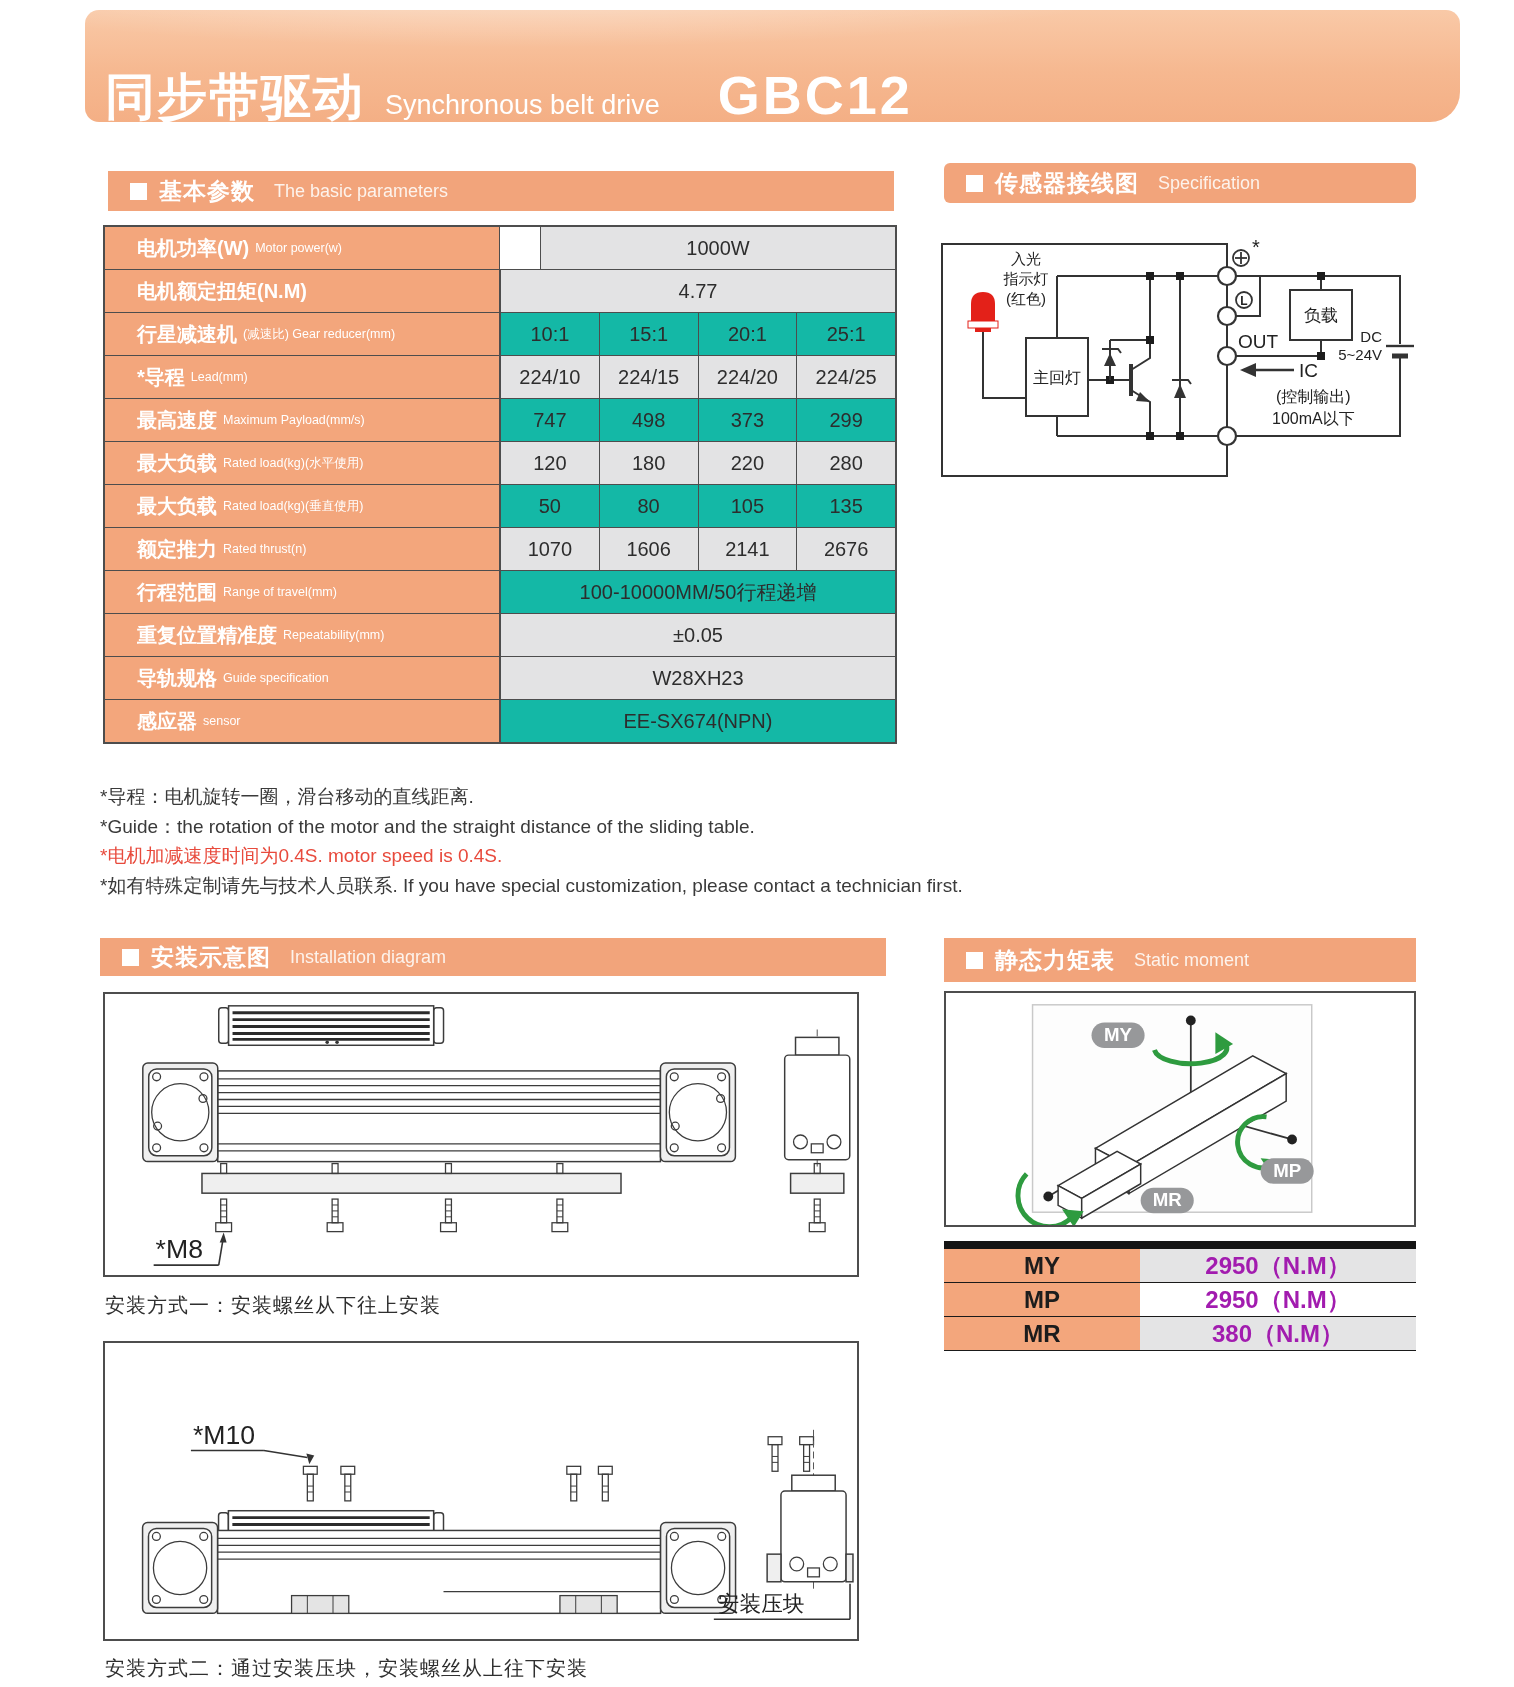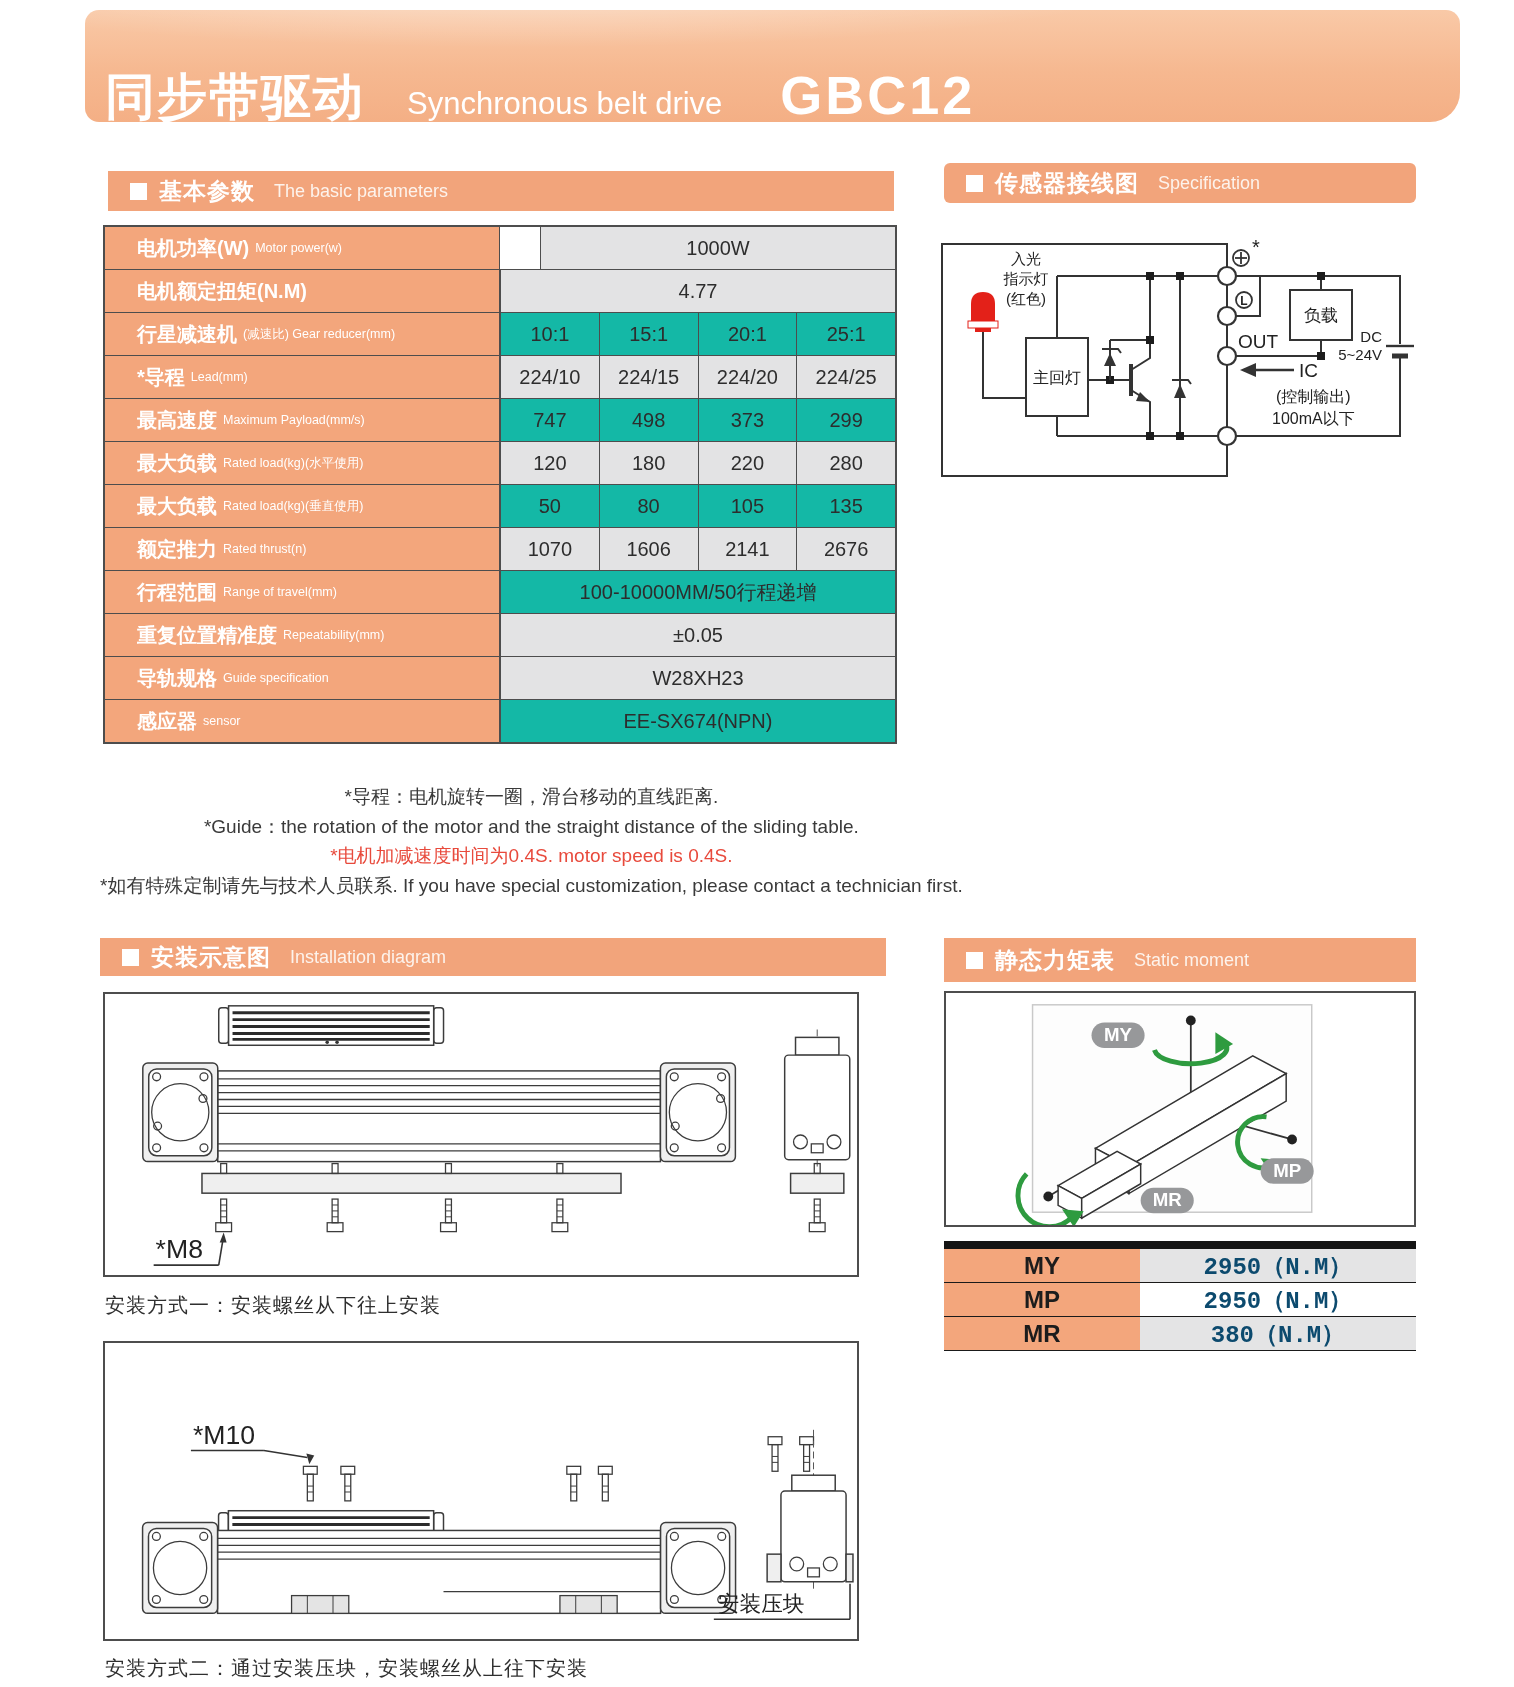--- a/index.html
+++ b/index.html
@@ -1,26 +1,26 @@
 <!DOCTYPE html>
 <html><head>
 <meta charset="utf-8">
 <style>
   html,body{margin:0;padding:0;background:#fff;}
   .page{position:relative;width:1514px;height:1687px;background:#fff;overflow:hidden;
-        font-family:"Liberation Sans","DejaVu Sans",sans-serif;color:#333;text-align:center;}
+        font-family:"Liberation Sans","DejaVu Sans",sans-serif;color:#333;}
   
   .banner{position:absolute;left:85px;top:10px;width:1375px;height:112px;
           border-radius:14px 14px 30px 14px;
           background:linear-gradient(180deg,#f9c9a7 0%,#f6b890 55%,#f4af85 100%);}
   .banner::before{content:"";position:absolute;inset:0;border-radius:inherit;
           background:radial-gradient(70% 90% at 32% -25%,rgba(255,255,255,.42),rgba(255,255,255,0) 65%);}
   .banner-inner{position:absolute;left:20px;top:0;height:100%;display:flex;align-items:baseline;padding-top:54px;box-sizing:border-box;}
   .banner-cn{font-size:50px;font-weight:bold;color:#fff;letter-spacing:2px;}
-  .banner-en{font-size:31px;color:#fff;margin-left:42px;}
+  .banner-en{font-size:27px;color:#fff;margin-left:20px;}
   .banner-model{font-size:54px;font-weight:bold;color:#fff;margin-left:58px;letter-spacing:3px;}
   
   .secbar{position:absolute;background:#f2a47b;display:flex;align-items:center;color:#fff;}
   .secbar .marker{display:inline-block;width:17px;height:17px;background:#fff;margin:0 12px 0 22px;}
   .secbar .cn{font-size:23px;font-weight:bold;letter-spacing:1px;}
   .secbar .en{font-size:18px;margin-left:19px;color:#fdf3ec;}
   #bar-basic{left:108px;top:171px;width:786px;height:40px;}
   #bar-sensor{left:944px;top:163px;width:472px;height:40px;border-radius:6px;}
   #bar-install{left:100px;top:938px;width:786px;height:38px;}
   #bar-static{left:944px;top:938px;width:472px;height:44px;}
@@ -49,21 +49,21 @@
   .caption{position:absolute;font-size:20px;color:#2f2f2f;letter-spacing:1px;}
   #caption1{left:105px;top:1292px;}
   #caption2{left:105px;top:1655px;}
   
   .smt{position:absolute;left:944px;top:1241px;width:472px;}
   .smt-topbar{height:8px;background:#141414;}
   .smt-row{display:flex;height:33px;border-bottom:1.5px solid #1a1a1a;}
   .smt-label{width:196px;background:#f3a67c;display:flex;align-items:center;justify-content:center;
              font-size:24px;font-weight:bold;color:#1c1c1c;}
   .smt-value{flex:1;display:flex;align-items:center;justify-content:center;
-             font-size:24px;font-weight:bold;color:#0c4a6e;font-family:Liberation Mono, monospace;}
+             font-size:24px;font-weight:bold;color:#a21caf;}
   .smt-row:nth-child(2) .smt-value{background:#e4e4e5;}
   .smt-row:nth-child(3) .smt-value{background:#ffffff;}
   .smt-row:nth-child(4) .smt-value{background:#e4e4e5;}
   
   svg{display:block;}
   .ln{stroke:#333;stroke-width:2;fill:none;}
   .thin{stroke:#3c3c3c;stroke-width:1.3;fill:none;}
   .body-fill{fill:#efefef;stroke:#3c3c3c;stroke-width:1.5;}
   .white-fill{fill:#ffffff;stroke:#3c3c3c;stroke-width:1.5;}
   .sq{fill:#1c1c1c;}

